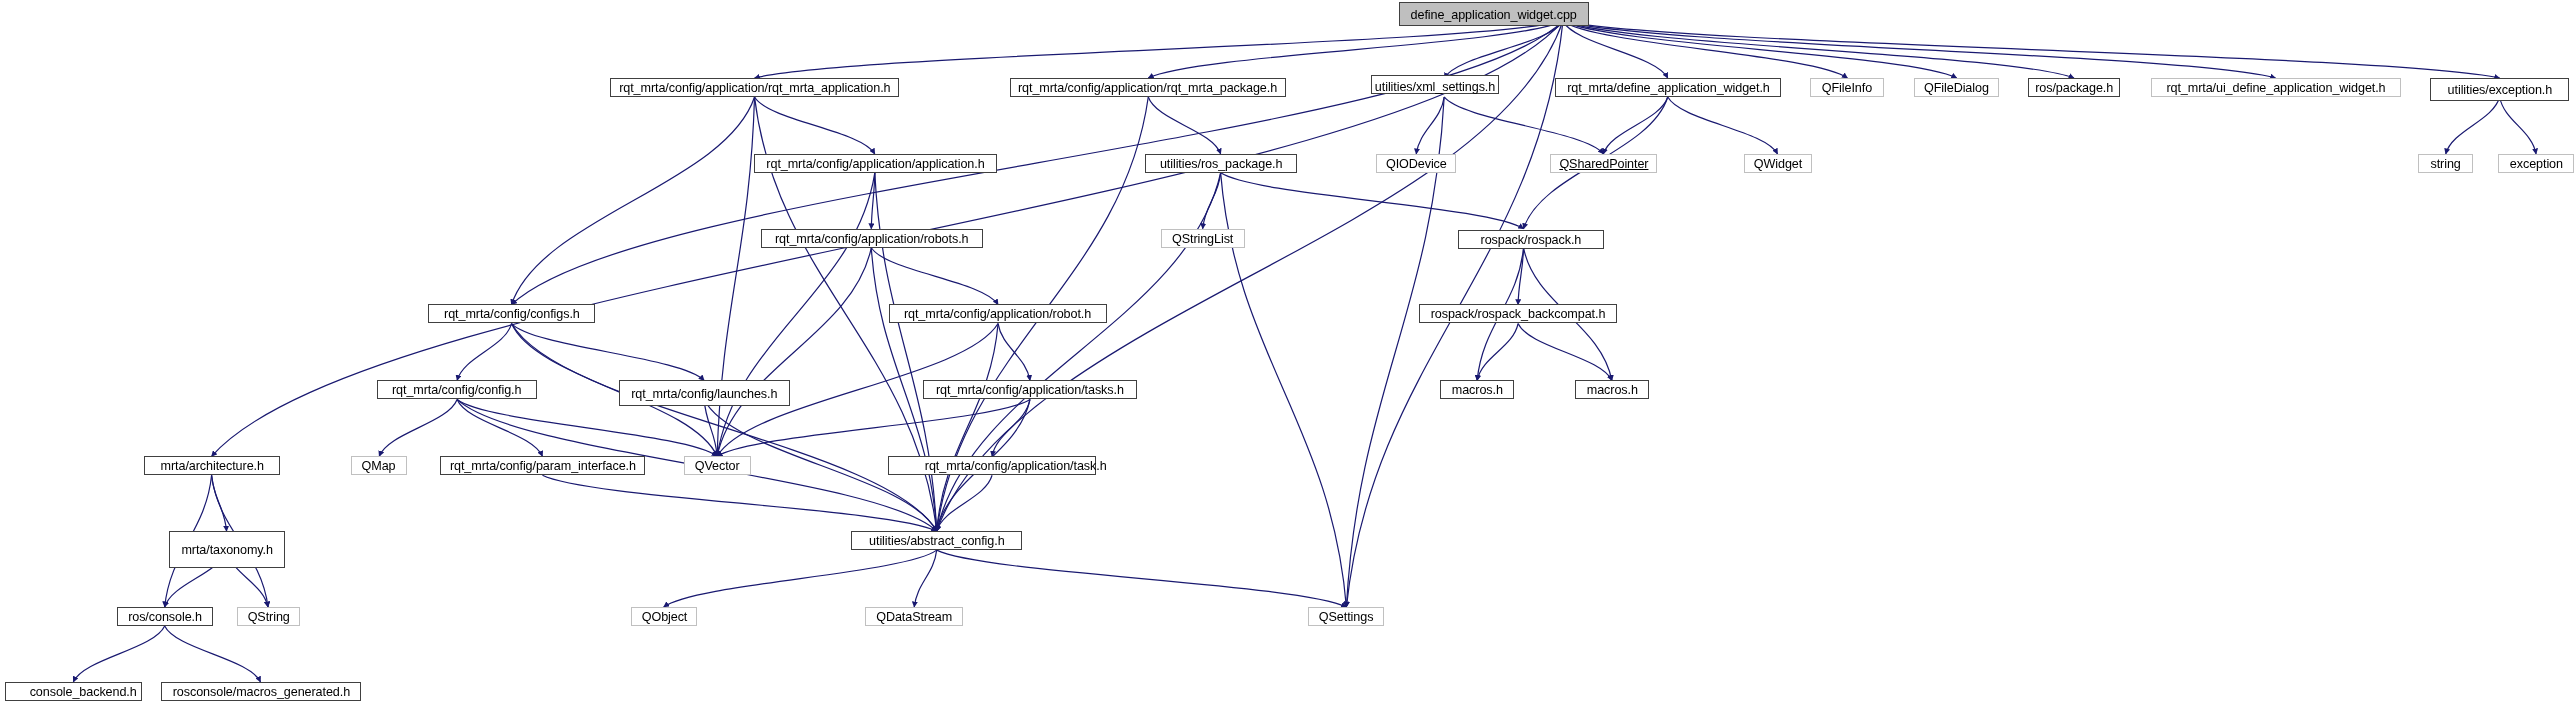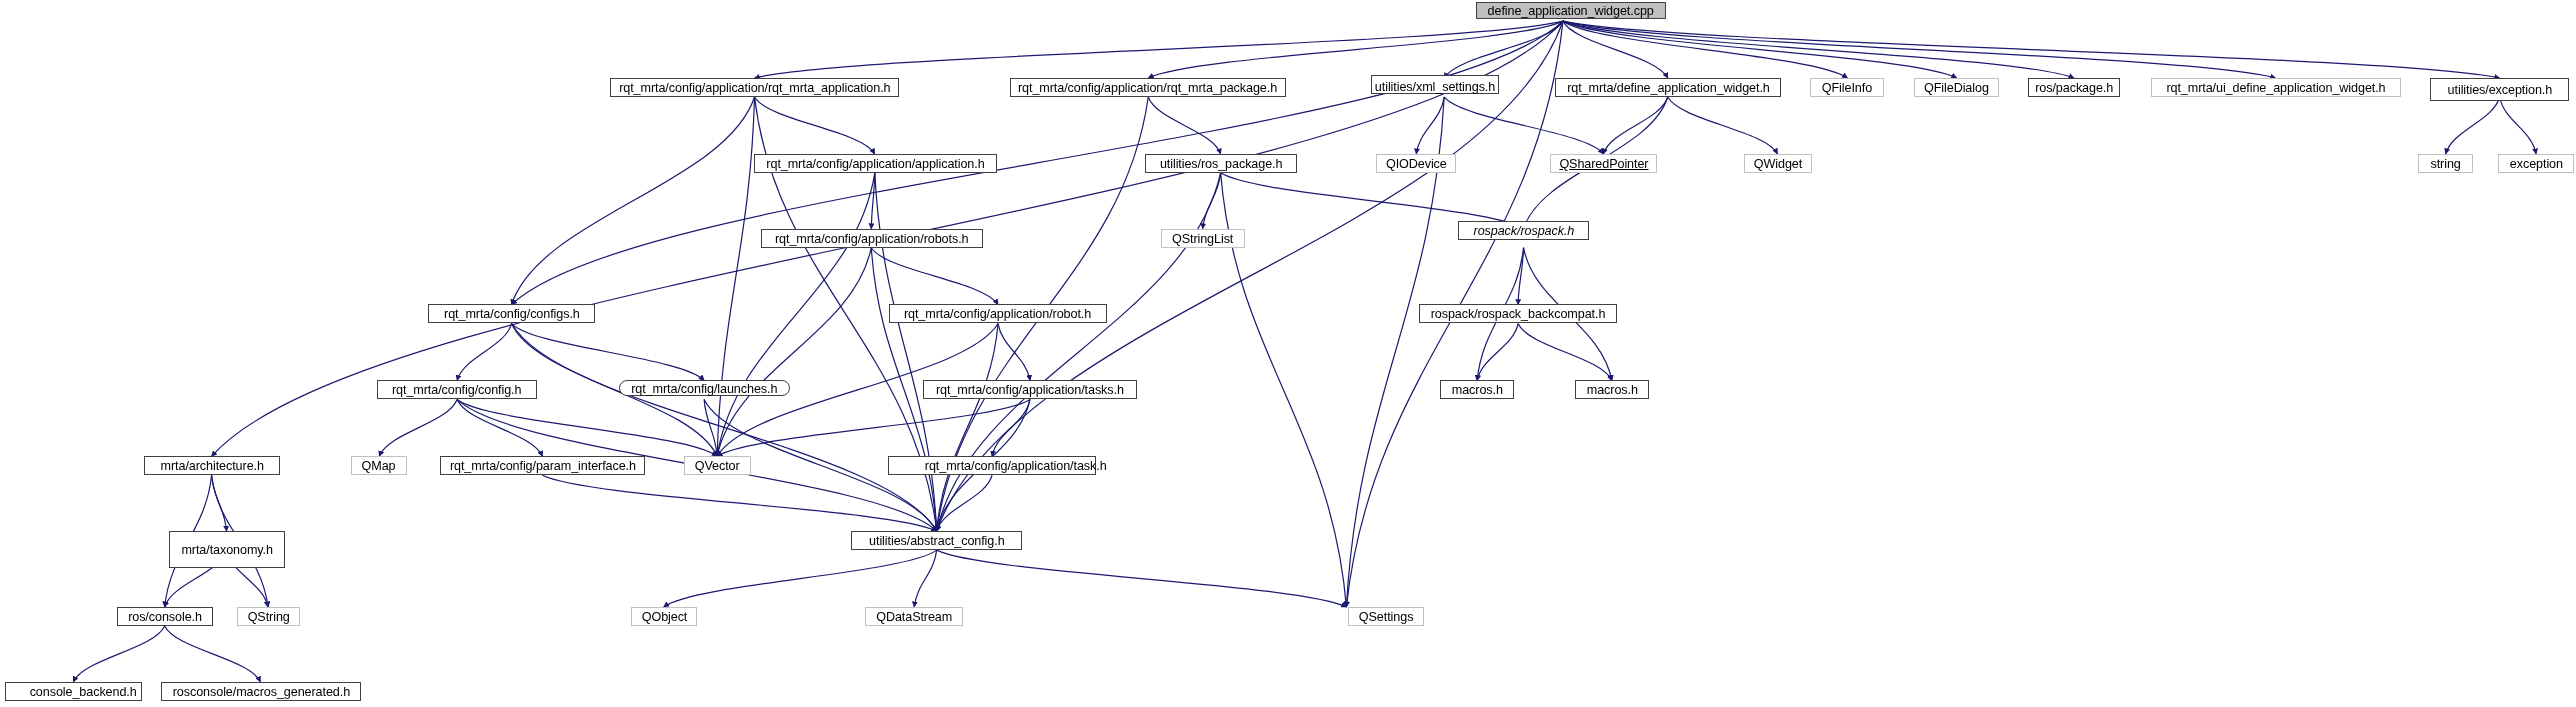--- a/index.html
+++ b/index.html
@@ -124,21 +124,21 @@
       <path d="M 543.5 476 C 590.9 499.52, 891.1 508.48, 938.5 532" fill="none" stroke="#191970" stroke-width="1.2" marker-end="url(#ah)"></path>
       <path d="M 994 476 C 987.34 499.52, 945.16 508.48, 938.5 532" fill="none" stroke="#191970" stroke-width="1.2" marker-end="url(#ah)"></path>
       <path d="M 227 551 C 219.56 574.94, 172.44 584.06, 165 608" fill="none" stroke="#191970" stroke-width="1.2" marker-end="url(#ah)"></path>
       <path d="M 227 551 C 231.98 574.94, 263.52 584.06, 268.5 608" fill="none" stroke="#191970" stroke-width="1.2" marker-end="url(#ah)"></path>
       <path d="M 938.5 551 C 905.68 574.94, 697.82 584.06, 665 608" fill="none" stroke="#191970" stroke-width="1.2" marker-end="url(#ah)"></path>
       <path d="M 938.5 551 C 935.8 574.94, 918.7 584.06, 916 608" fill="none" stroke="#191970" stroke-width="1.2" marker-end="url(#ah)"></path>
       <path d="M 938.5 551 C 987.76 574.94, 1299.74 584.06, 1349 608" fill="none" stroke="#191970" stroke-width="1.2" marker-end="url(#ah)"></path>
       <path d="M 165 627 C 154.02 650.52, 84.48 659.48, 73.5 683" fill="none" stroke="#191970" stroke-width="1.2" marker-end="url(#ah)"></path>
       <path d="M 165 627 C 176.52 650.52, 249.48 659.48, 261 683" fill="none" stroke="#191970" stroke-width="1.2" marker-end="url(#ah)"></path>
     </svg>
-<div class="node root" style="left: 1476px; top: 2px; width: 190px; height: 17px;">
+<div class="node root" style="left: 1399px; top: 2px; width: 190px; height: 24px;">
       <span class="node-label">define_application_widget.cpp</span>
     </div>
     <div class="node header" style="left: 610px; top: 78px; width: 289px; height: 19px;">
       <span class="node-label">rqt_mrta/config/application/rqt_mrta_application.h</span>
     </div>
     <div class="node header" style="left: 1010px; top: 78px; width: 276px; height: 19px;">
       <span class="node-label">rqt_mrta/config/application/rqt_mrta_package.h</span>
     </div>
     <div class="node header" style="left: 1371px; top: 75px; width: 128px; height: 19px; align-items: flex-end;">
       <span class="node-label">utilities/xml_settings.h</span>
@@ -181,36 +181,36 @@
     </div>
     <div class="node system" style="left: 2498px; top: 154px; width: 76px; height: 19px;">
       <span class="node-label">exception</span>
     </div>
     <div class="node header" style="left: 761px; top: 229px; width: 222px; height: 19px;">
       <span class="node-label">rqt_mrta/config/application/robots.h</span>
     </div>
     <div class="node system" style="left: 1161px; top: 229px; width: 84px; height: 19px;">
       <span class="node-label">QStringList</span>
     </div>
-    <div class="node header" style="left: 1458px; top: 221px; width: 131px; height: 19px; font-style: italic;">
+    <div class="node header" style="left: 1458px; top: 230px; width: 146px; height: 19px;">
       <span class="node-label">rospack/rospack.h</span>
     </div>
     <div class="node header" style="left: 428px; top: 304px; width: 167px; height: 19px;">
       <span class="node-label">rqt_mrta/config/configs.h</span>
     </div>
     <div class="node header" style="left: 889px; top: 304px; width: 218px; height: 19px;">
       <span class="node-label">rqt_mrta/config/application/robot.h</span>
     </div>
     <div class="node header" style="left: 1419px; top: 304px; width: 198px; height: 19px;">
       <span class="node-label">rospack/rospack_backcompat.h</span>
     </div>
     <div class="node header" style="left: 377px; top: 380px; width: 160px; height: 19px;">
       <span class="node-label">rqt_mrta/config/config.h</span>
     </div>
-    <div class="node header" style="left: 619px; top: 380px; width: 171px; height: 16px; border-radius: 8px;">
+    <div class="node header" style="left: 619px; top: 380px; width: 171px; height: 26px;">
       <span class="node-label">rqt_mrta/config/launches.h</span>
     </div>
     <div class="node header" style="left: 923px; top: 380px; width: 214px; height: 19px;">
       <span class="node-label">rqt_mrta/config/application/tasks.h</span>
     </div>
     <div class="node header" style="left: 1440px; top: 380px; width: 74px; height: 19px;">
       <span class="node-label">macros.h</span>
     </div>
     <div class="node header" style="left: 1575px; top: 380px; width: 74px; height: 19px;">
       <span class="node-label">macros.h</span>
@@ -241,21 +241,21 @@
     </div>
     <div class="node system" style="left: 237px; top: 607px; width: 63px; height: 19px;">
       <span class="node-label">QString</span>
     </div>
     <div class="node system" style="left: 631px; top: 607px; width: 66px; height: 19px;">
       <span class="node-label">QObject</span>
     </div>
     <div class="node system" style="left: 865px; top: 607px; width: 98px; height: 19px;">
       <span class="node-label">QDataStream</span>
     </div>
-    <div class="node system" style="left: 1308px; top: 607px; width: 76px; height: 19px; margin-left: 40px;">
+    <div class="node system" style="left: 1308px; top: 607px; width: 76px; height: 19px;">
       <span class="node-label">QSettings</span>
     </div>
     <div class="node header" style="left: 5px; top: 682px; width: 137px; height: 19px; padding-left: 20px;">
       <span class="node-label">console_backend.h</span>
     </div>
     <div class="node header" style="left: 161px; top: 682px; width: 200px; height: 19px;">
       <span class="node-label">rosconsole/macros_generated.h</span>
     </div>
   </div>
 

